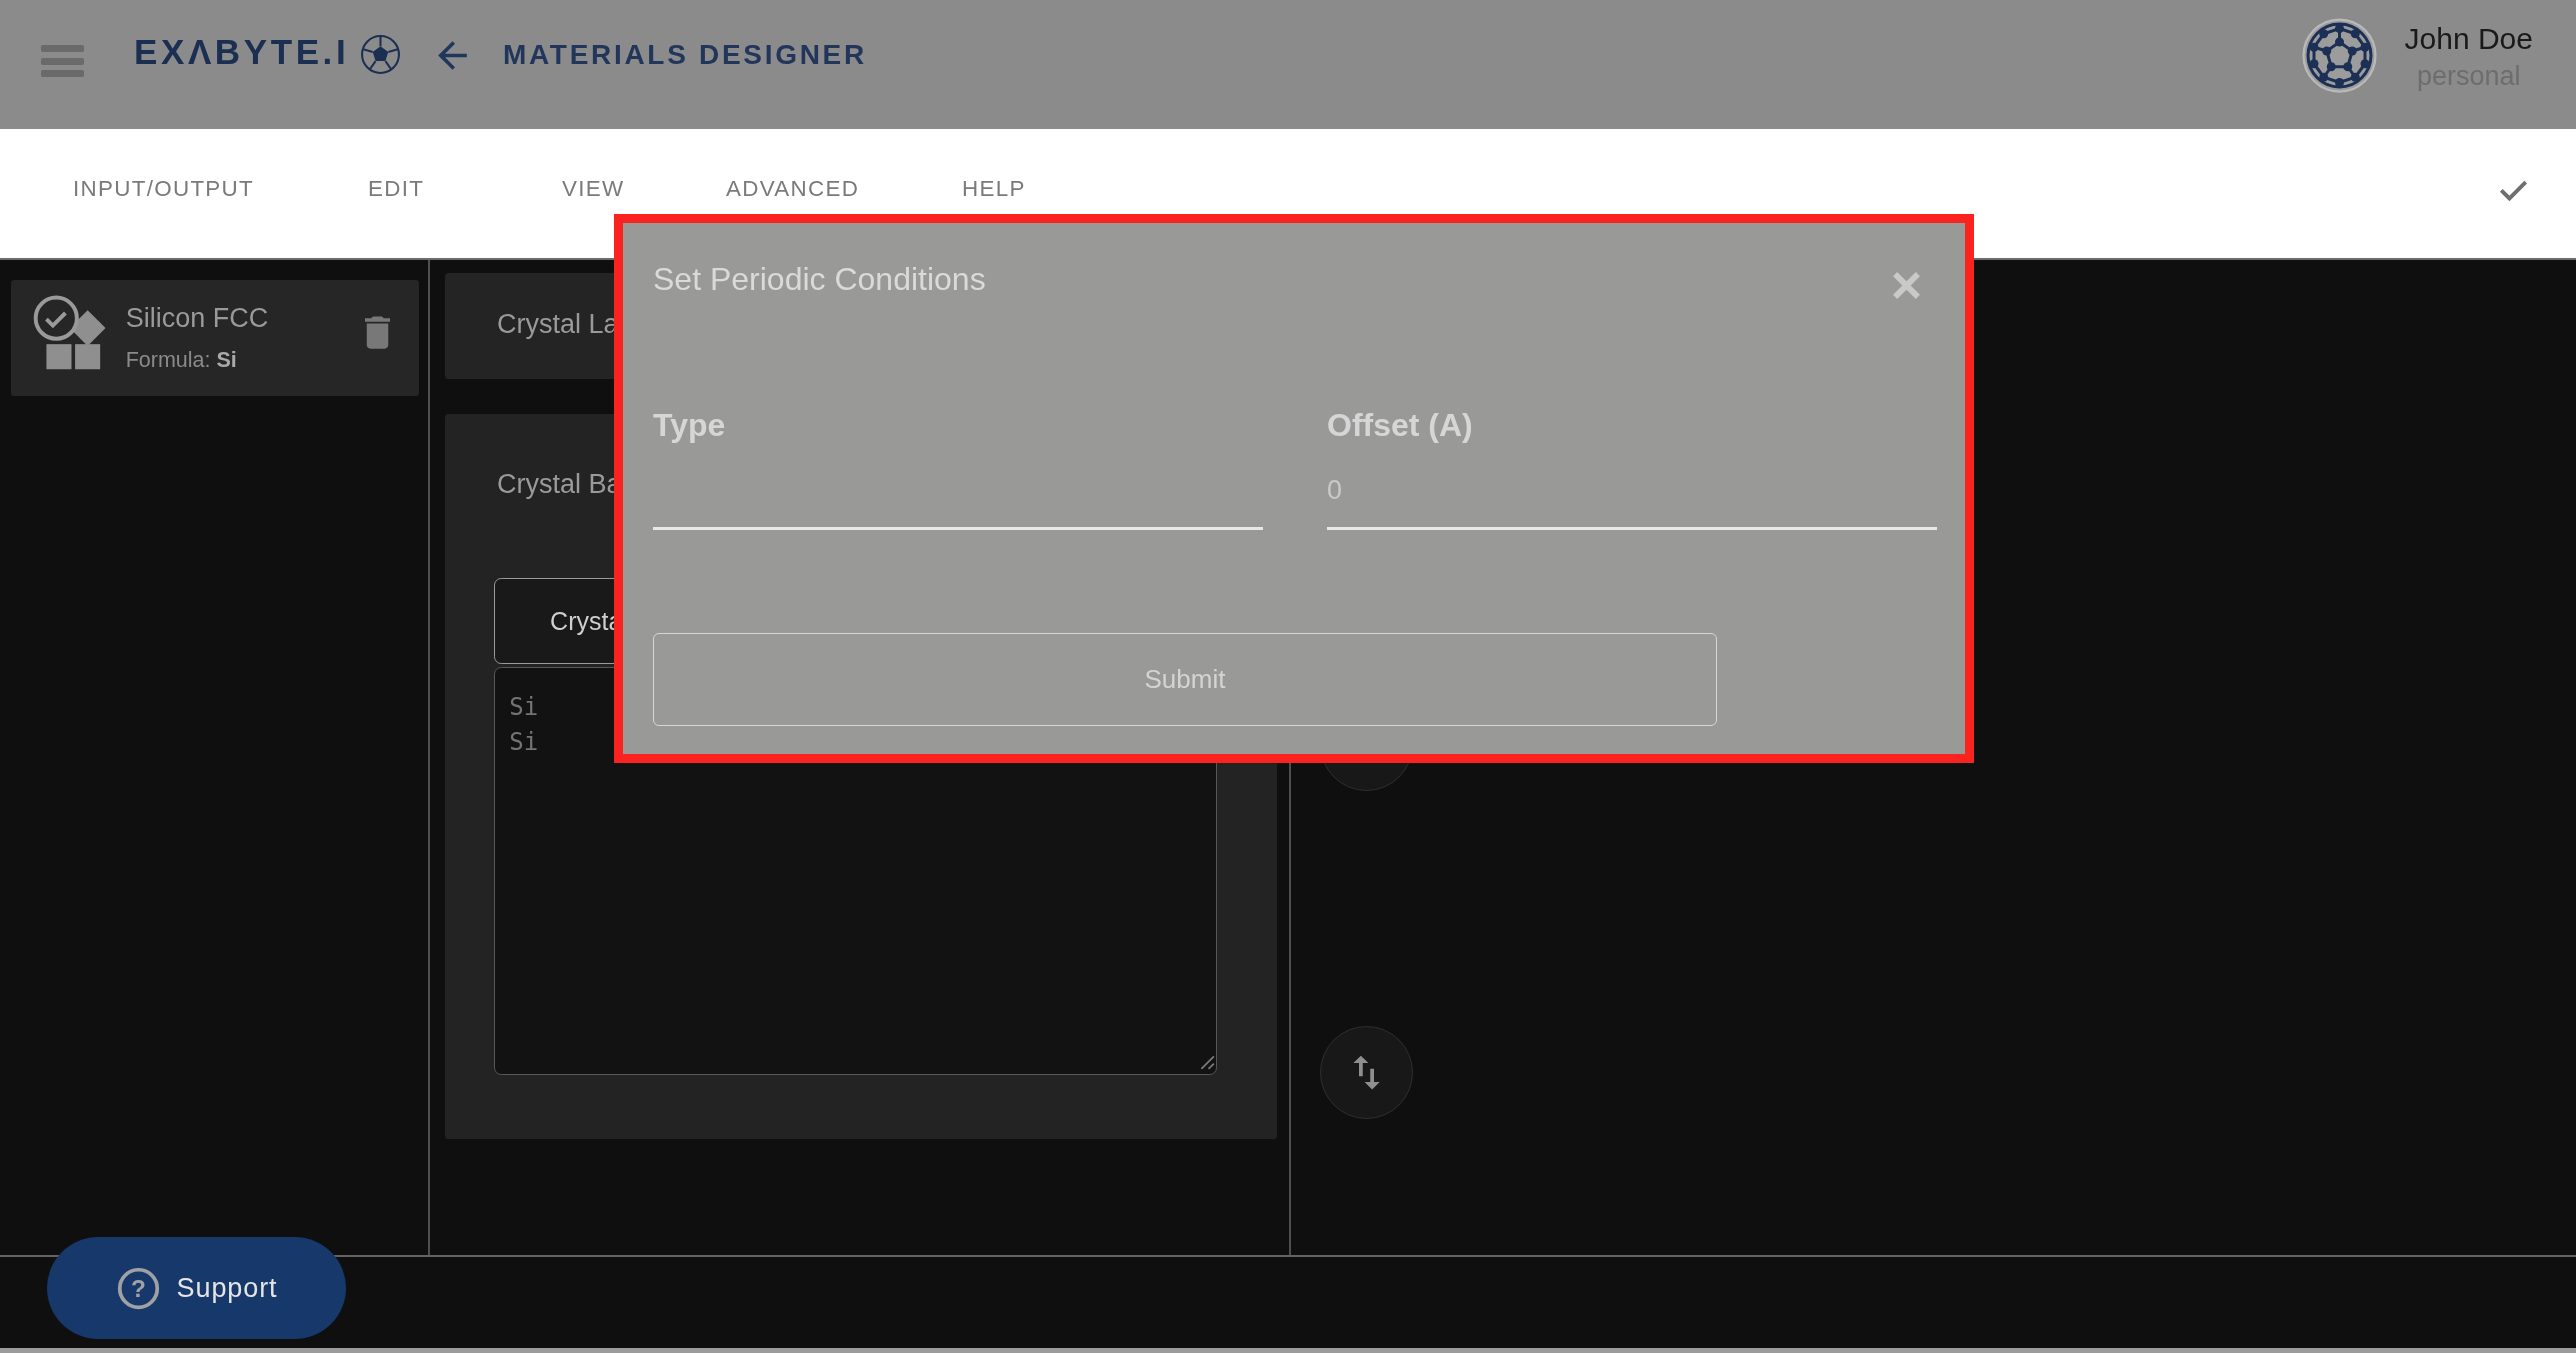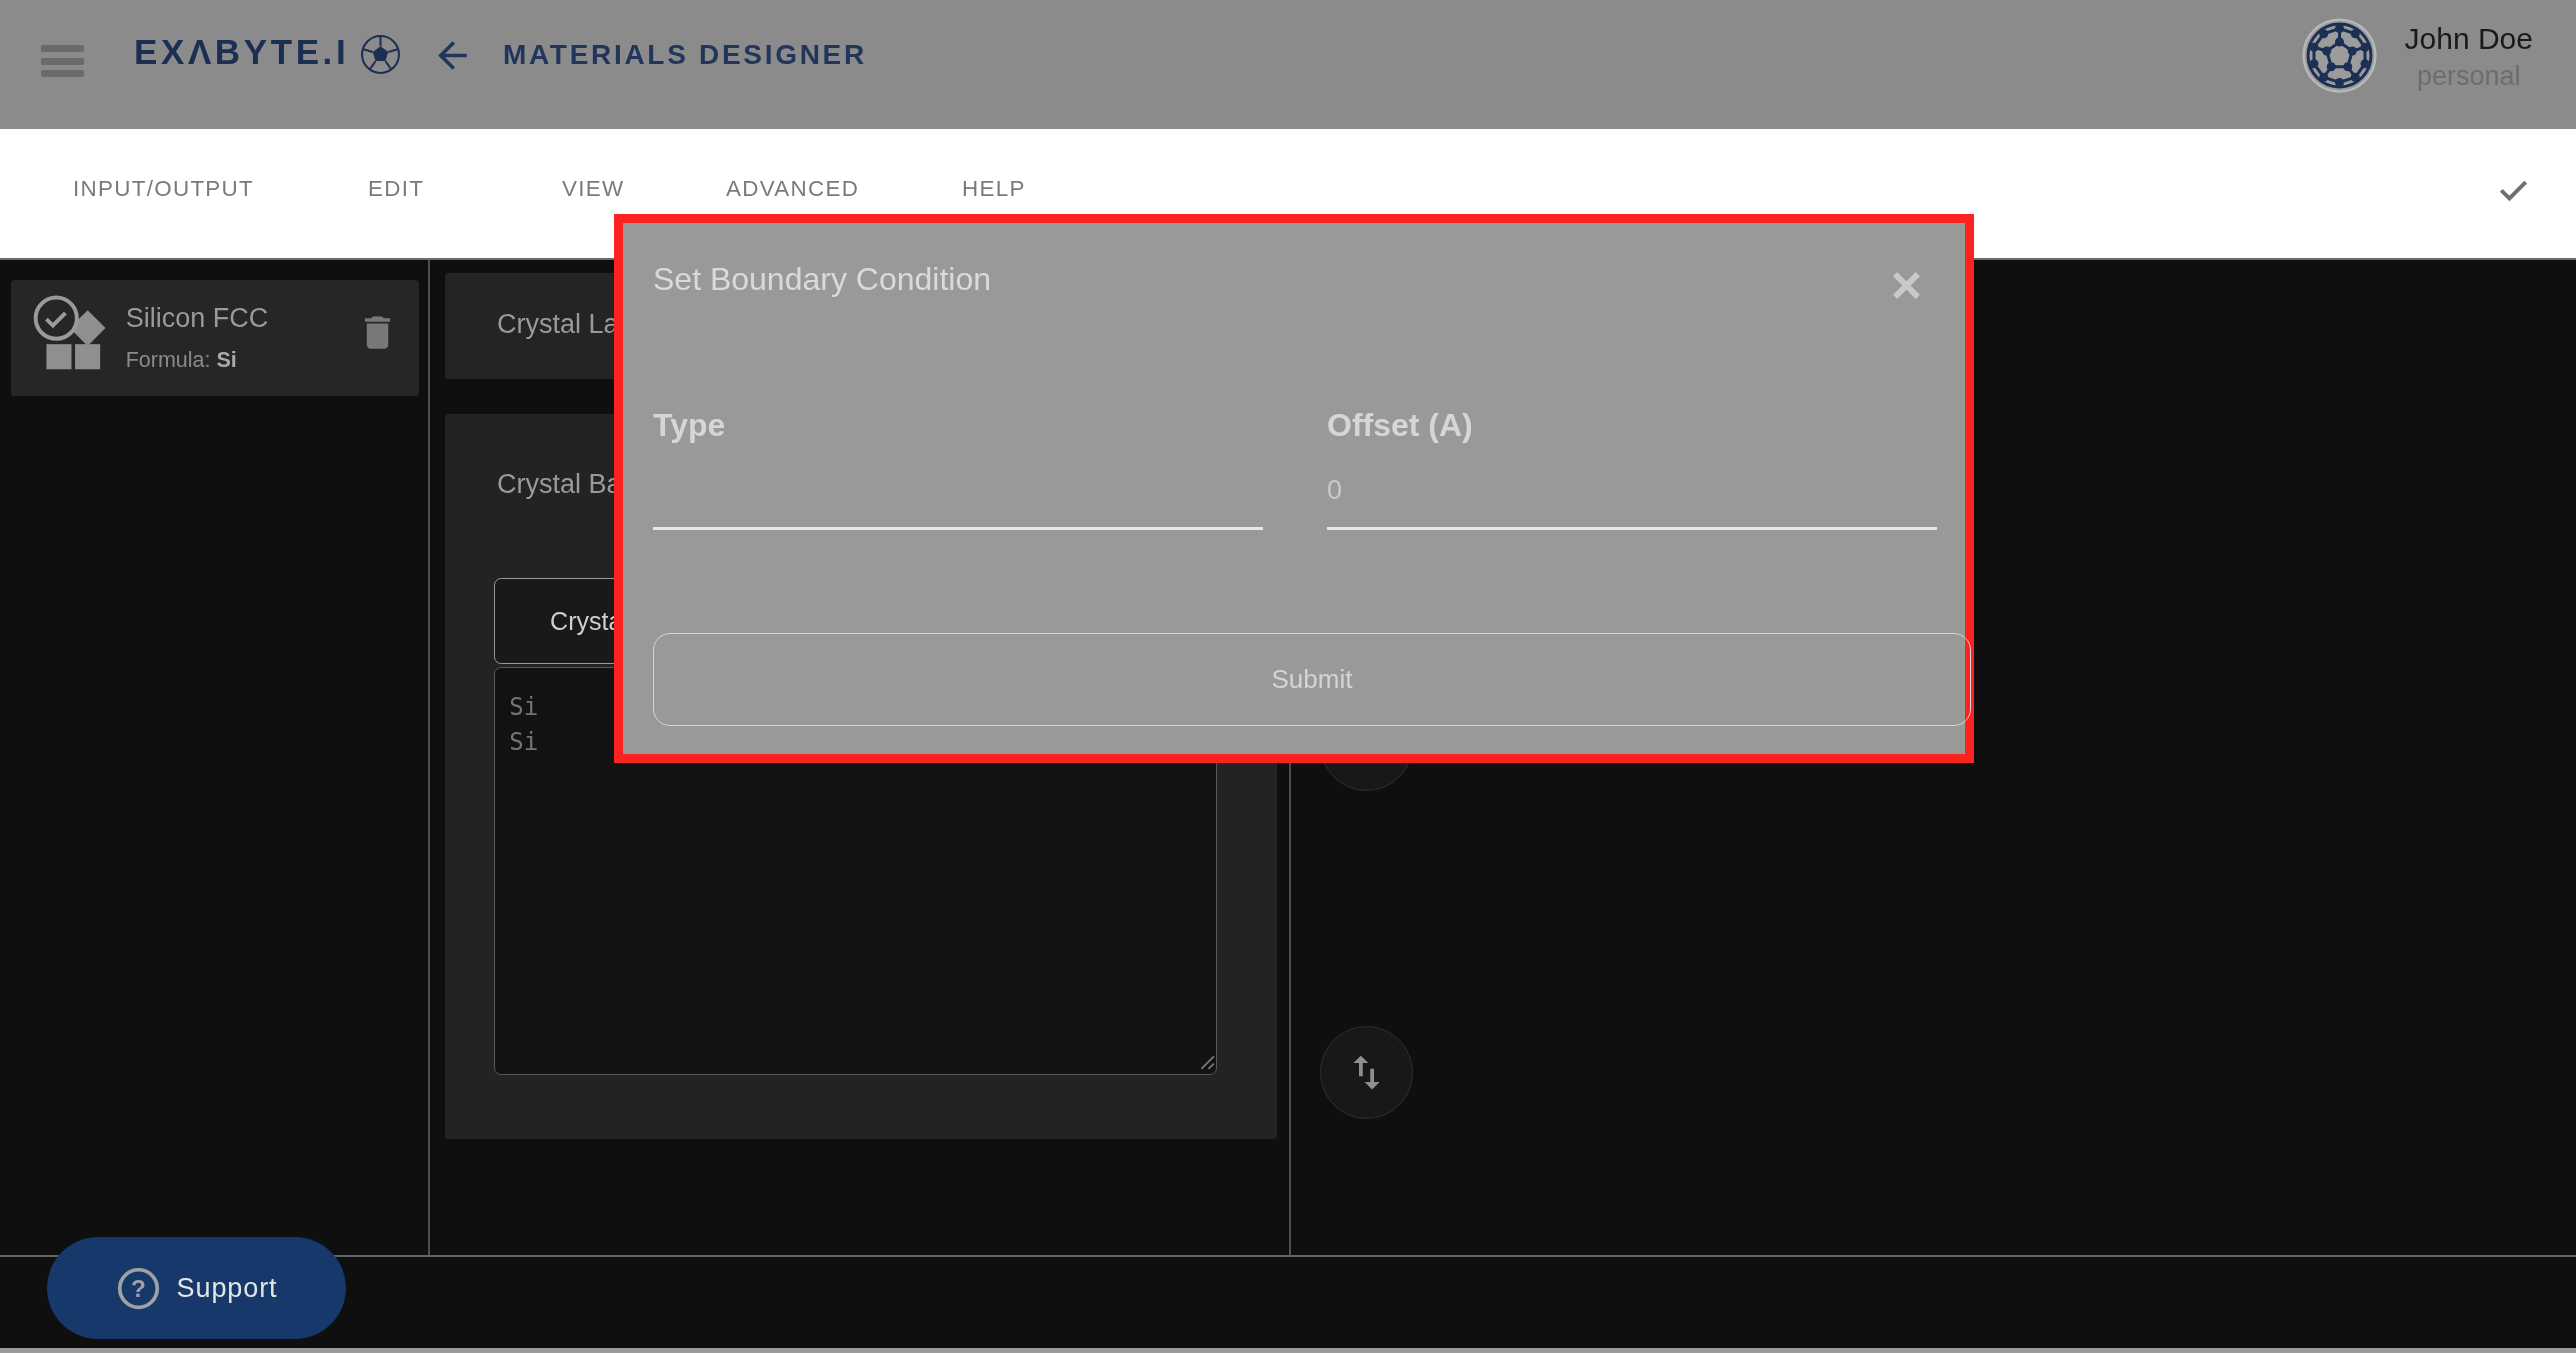--- a/index.html
+++ b/index.html
@@ -62,21 +62,21 @@
 
   
   .modal{position:absolute;left:614px;top:214px;width:1360px;height:549px;background:var(--modal-gray);border:9px solid var(--accent-red);z-index:10}
   .modal-title{position:absolute;left:30px;top:38px;font-size:32px;color:#dadada}
   .modal-close{position:absolute;right:39px;top:43px;cursor:pointer}
   .field-label{position:absolute;top:184px;font-size:32px;font-weight:700;color:#d6d6d6}
   .field-value{position:absolute;top:252px;font-size:27px;color:#c9c9c9;width:610px;cursor:pointer}
   .field-line{position:absolute;top:304px;width:610px;height:2.7px;background:#e8e8e8}
   .col1{left:30px}
   .col2{left:704px}
-  .submit-btn{position:absolute;left:30px;top:410px;width:1318px;height:93px;background:transparent;border:1.8px solid #d6d6d6;border-radius:17px;color:#d4d4d4;font-size:26px;display:flex;align-items:center;justify-content:center;cursor:pointer}
+  .submit-btn{position:absolute;left:30px;top:410px;width:1064px;height:93px;background:transparent;border:1.8px solid #d6d6d6;border-radius:6px;color:#d4d4d4;font-size:26px;display:flex;align-items:center;justify-content:center;cursor:pointer}
 </style>
 </head>
 <body>
 
 <div class="header">
   <div class="hamburger">
       <i></i>
       <i></i>
       <i></i>
     </div>
@@ -188,21 +188,21 @@
 <div class="support-btn">
   <svg width="45" height="45" viewBox="0 0 48 48">
     <circle cx="24" cy="24" r="20" fill="none" stroke="#9fa1a4" stroke-width="4"></circle>
     <text x="24" y="33" text-anchor="middle" font-size="26" font-weight="bold" fill="#9fa1a4" font-family="Liberation Sans, sans-serif">?</text>
   </svg>
   <span class="support-label">Support</span>
 </div>
 <div class="bottom-strip"></div>
 
 <div class="modal">
-  <div class="modal-title">Set Boundary Condition</div>
+  <div class="modal-title">Set Periodic Conditions</div>
   <svg class="modal-close" width="39" height="39" viewBox="0 0 24 24">
     <path d="M5 5l14 14M19 5L5 19" stroke="#c9c9c9" stroke-width="3.6"></path>
   </svg>
 
   <div class="field-label col1">Type</div>
   <div class="field-label col2">Offset (A)</div>
 
   <div class="field-value col2">0</div>
 
   <div class="field-line col1"></div>

